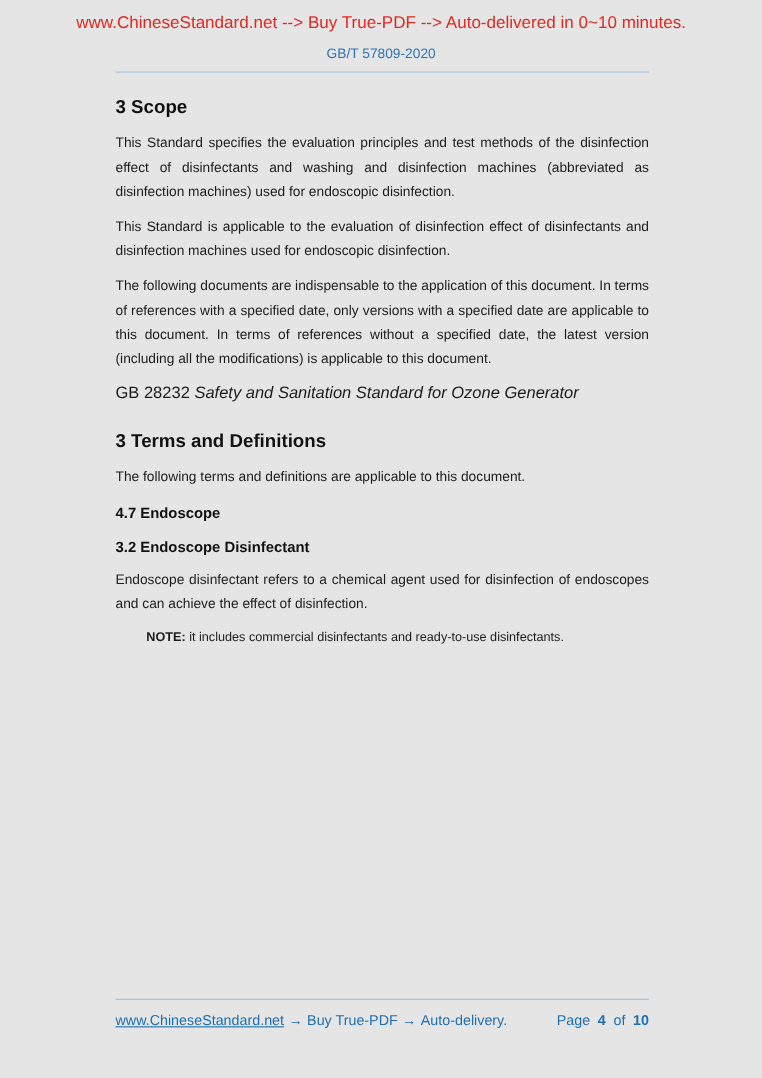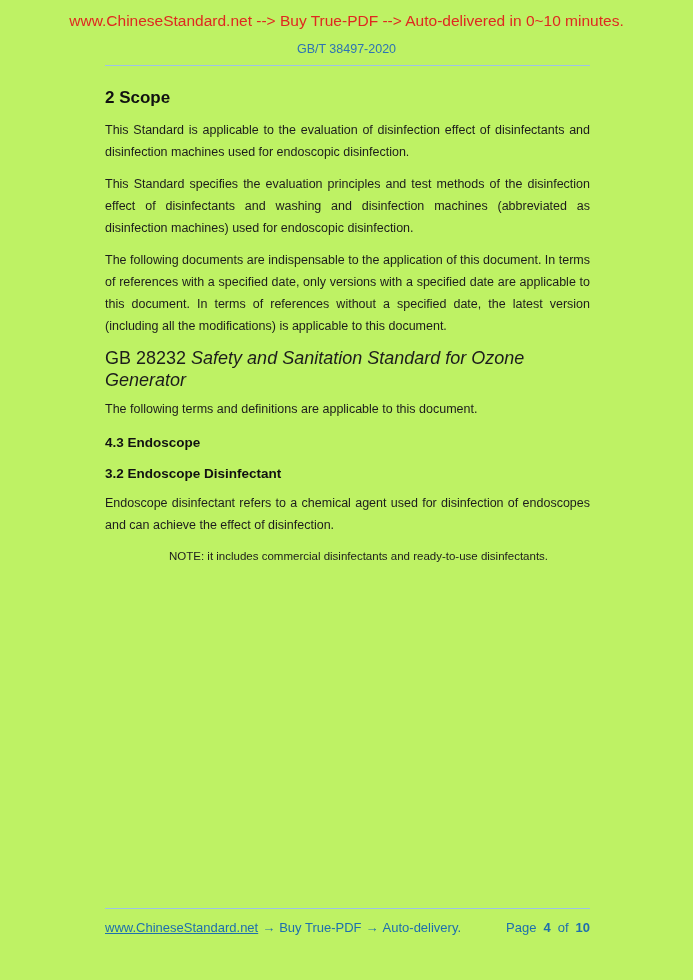--- a/index.html
+++ b/index.html
@@ -1,77 +1,78 @@
 <!DOCTYPE html>
 <html style="--promo-red: #e02820; --doc-blue: #2d73b4; --footer-blue: #1e6fae; --rule-blue: #9dc3e6;"><head>
 <meta charset="utf-8">
 <style>
   html,body{margin:0;padding:0;background:#fff;}
   body{font-family:"Liberation Sans",sans-serif;color:#1c1c1c;}
-  .page{position:relative;width:693px;height:980px;margin:0 auto;background:#bef264;overflow:hidden;box-sizing:border-box;}
+  .page{position:relative;width:693px;height:980px;margin:0 auto;background:#e5e5e5;overflow:hidden;box-sizing:border-box;}
 
   .promo{padding-top:11px;text-align:center;font-size:15.5px;line-height:20px;
          color:var(--promo-red,#e02820);white-space:nowrap;}
   .docnum{margin-top:11px;text-align:center;font-size:12.5px;line-height:15px;
           color:var(--doc-blue,#2d73b4);}
 
   .content{margin:0 103px 0 105px;} 
   .rule{border:0;border-top:1px solid var(--rule-blue,#9dc3e6);margin:8px 0 0 0;height:0;}
 
   .title{margin:27px 0 42px;text-align:center;font-size:17px;line-height:23px;
          font-weight:bold;color:#111;}
 
   h2.sec{font-size:17px;line-height:23px;font-weight:bold;color:#111;margin:20px 0 10px;}
   h3.sub{font-size:13.5px;line-height:17px;font-weight:bold;color:#111;margin:14px 0 10px;}
 
   p.body{font-size:12.5px;line-height:22px;text-align:justify;margin:0 0 10px;}
-  p.ref{font-size:18px;line-height:22px;margin:0 0 7px;}
+  p.ref{font-size:15px;line-height:22px;margin:0 0 7px;}
   p.ref .ref-title{font-style:italic;}
 
   p.note{font-size:11.5px;line-height:17px;margin:12px 0 0;padding-left:28px;}
-  p.note .note-label{font-weight:normal;margin-left:36px;}
+  p.note .note-label{font-weight:bold;}
 
   .footer{position:absolute;left:105px;right:103px;top:908px;}
   .footer .rule{margin:0;}
   .footer-row{display:flex;justify-content:space-between;align-items:center;
               margin-top:11px;font-size:13px;line-height:16px;color:var(--footer-blue,#1e6fae);}
   .footer-left a{color:var(--footer-blue,#1e6fae);text-decoration:underline;cursor:pointer;}
   .footer-left .arrow{margin:0 4px;}
   .footer-left .seg{margin:0;}
   .footer-right span{margin-left:7px;}
   .footer-right span:first-child{margin-left:0;}
   .footer-right .num{font-weight:bold;}
 </style>
 </head>
 <body>
 
 <div class="page">
 
   <div class="promo">www.ChineseStandard.net --&gt; Buy True-PDF --&gt; Auto-delivered in 0~10 minutes.</div>
 
-  <div class="docnum">GB/T 38497-2020</div>
+  <div class="docnum">GB/T 57809-2020</div>
 
   <div class="content">
     <hr class="rule">
 
 
-    <h2 class="sec">2 Scope</h2>
+    <h2 class="sec">3 Scope</h2>
+    <p class="body">This Standard specifies the evaluation principles and test methods of the disinfection effect of disinfectants and washing and disinfection machines (abbreviated as disinfection machines) used for endoscopic disinfection.</p>
     <p class="body">This Standard is applicable to the evaluation of disinfection effect of disinfectants and disinfection machines used for endoscopic disinfection.</p>
-    <p class="body">This Standard specifies the evaluation principles and test methods of the disinfection effect of disinfectants and washing and disinfection machines (abbreviated as disinfection machines) used for endoscopic disinfection.</p>
 
     <p class="body">The following documents are indispensable to the application of this document. In terms of references with a specified date, only versions with a specified date are applicable to this document. In terms of references without a specified date, the latest version (including all the modifications) is applicable to this document.</p>
 
     <p class="ref">
       <span class="ref-code">GB 28232</span>
       <span class="ref-title">Safety and Sanitation Standard for Ozone Generator</span>
     </p>
 
+    <h2 class="sec">3 Terms and Definitions</h2>
     <p class="body">The following terms and definitions are applicable to this document.</p>
 
-    <h3 class="sub">4.3 Endoscope</h3>
+    <h3 class="sub">4.7 Endoscope</h3>
 
     <h3 class="sub">3.2 Endoscope Disinfectant</h3>
     <p class="body">Endoscope disinfectant refers to a chemical agent used for disinfection of endoscopes and can achieve the effect of disinfection.</p>
 
     <p class="note"><span class="note-label">NOTE:</span> <span class="note-text">it includes commercial disinfectants and ready-to-use disinfectants.</span></p>
   </div>
 
   <div class="footer">
     <hr class="rule">
     <div class="footer-row">

